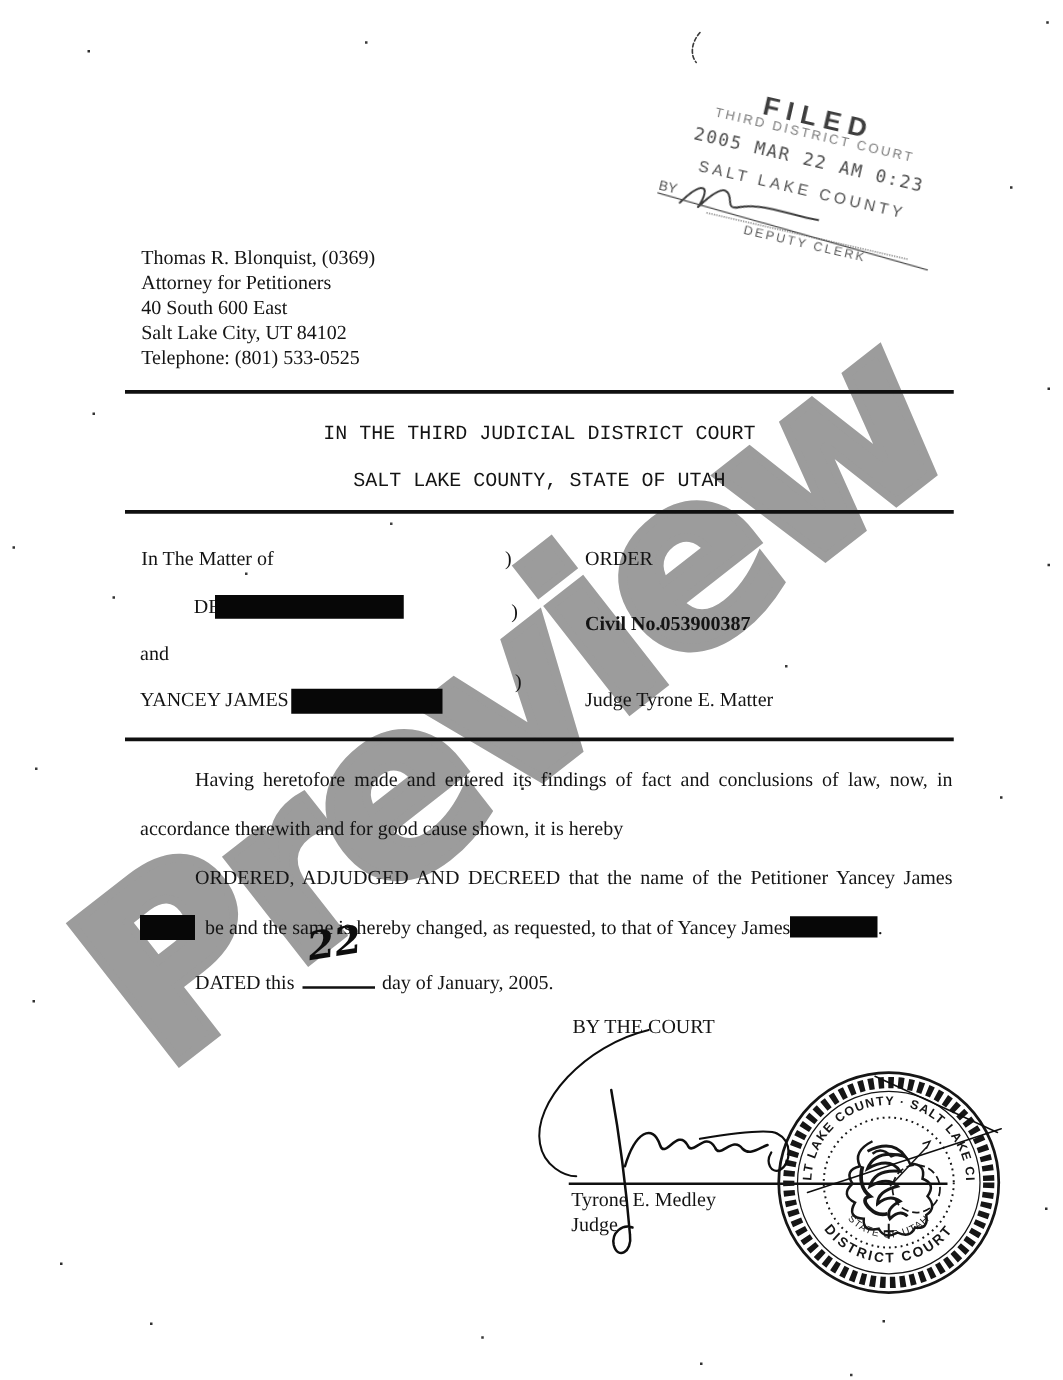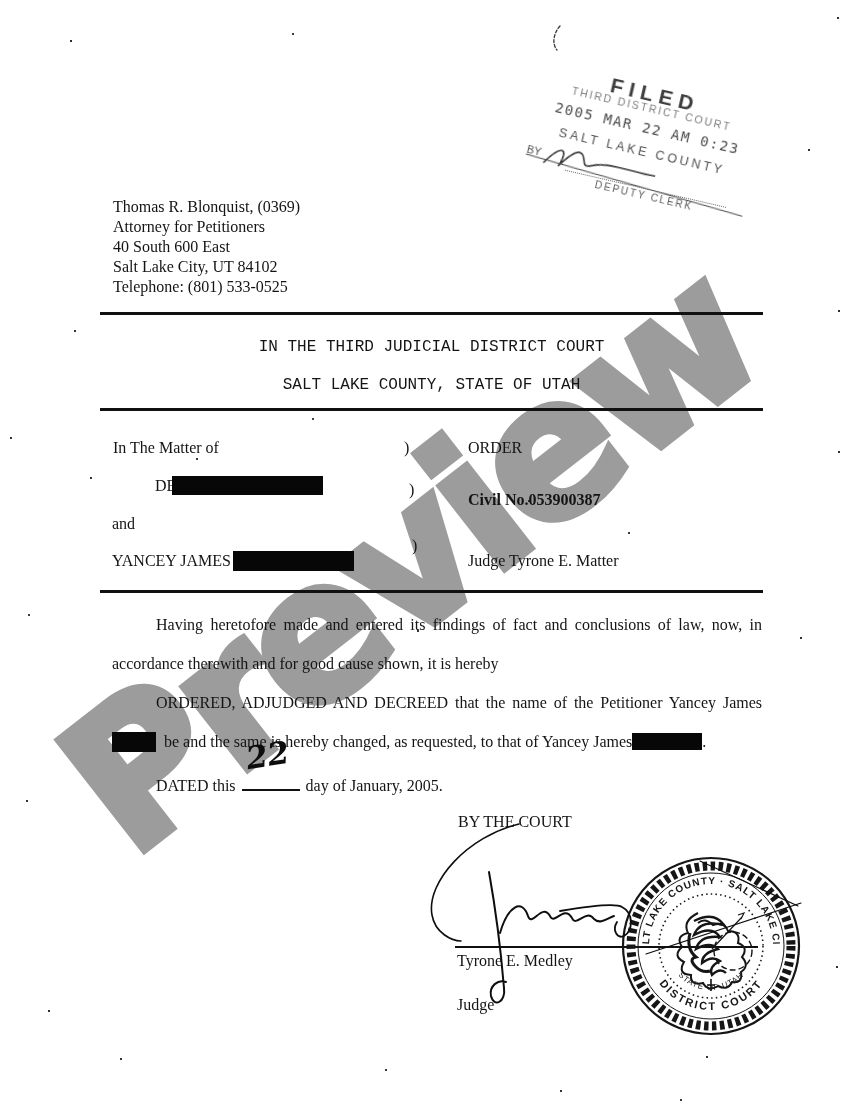--- a/index.html
+++ b/index.html
@@ -111,21 +111,21 @@
 <div class="content" style="left:112px;top:732px;">
   <span class="redaction-inline" style="width:44px;height:20px;vertical-align:-5px;margin-right:8px;"></span><span>be and the same is hereby changed, as requested, to that of Yancey James</span><span class="redaction-inline" style="width:70px;height:17px;vertical-align:-3px;"></span><span>.</span>
 </div>
 <div class="content" style="left:156px;top:771px;">
   <span>DATED this</span><span class="blank"><span class="hand">22</span></span><span>day of January, 2005.</span>
 </div>
 
 <div class="content" style="left:458px;top:812px;">BY THE COURT</div>
 <div class="rule" style="left:455px;top:946px;width:303px;height:2px;"></div>
 <div class="content" style="left:457px;top:951px;">Tyrone E. Medley</div>
-<div class="content" style="left:457px;top:971px;margin-top:24px;">Judge</div>
+<div class="content" style="left:457px;top:971px;">Judge</div>
 
 <svg id="seal" width="182" height="182" viewBox="0 0 182 182">
   <g stroke="#161616" fill="none">
     <circle cx="91" cy="91" r="88" stroke-width="2.2"></circle>
     <circle cx="91" cy="91" r="80" stroke-width="9" stroke-dasharray="4.5 3.5"></circle>
     <circle cx="91" cy="91" r="73" stroke-width="1"></circle>
     <circle cx="91" cy="91" r="52" stroke-width="1.6" stroke-dasharray="1.5 3.2"></circle>
   </g>
   <defs>
     <path id="sealTopArc" d="M 29,91 A 62,62 0 1,1 153,91"></path>

